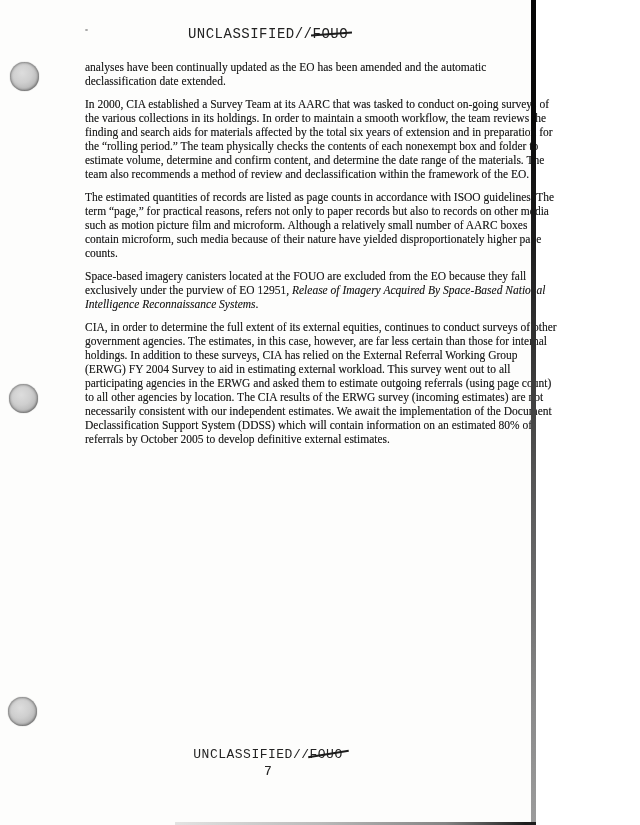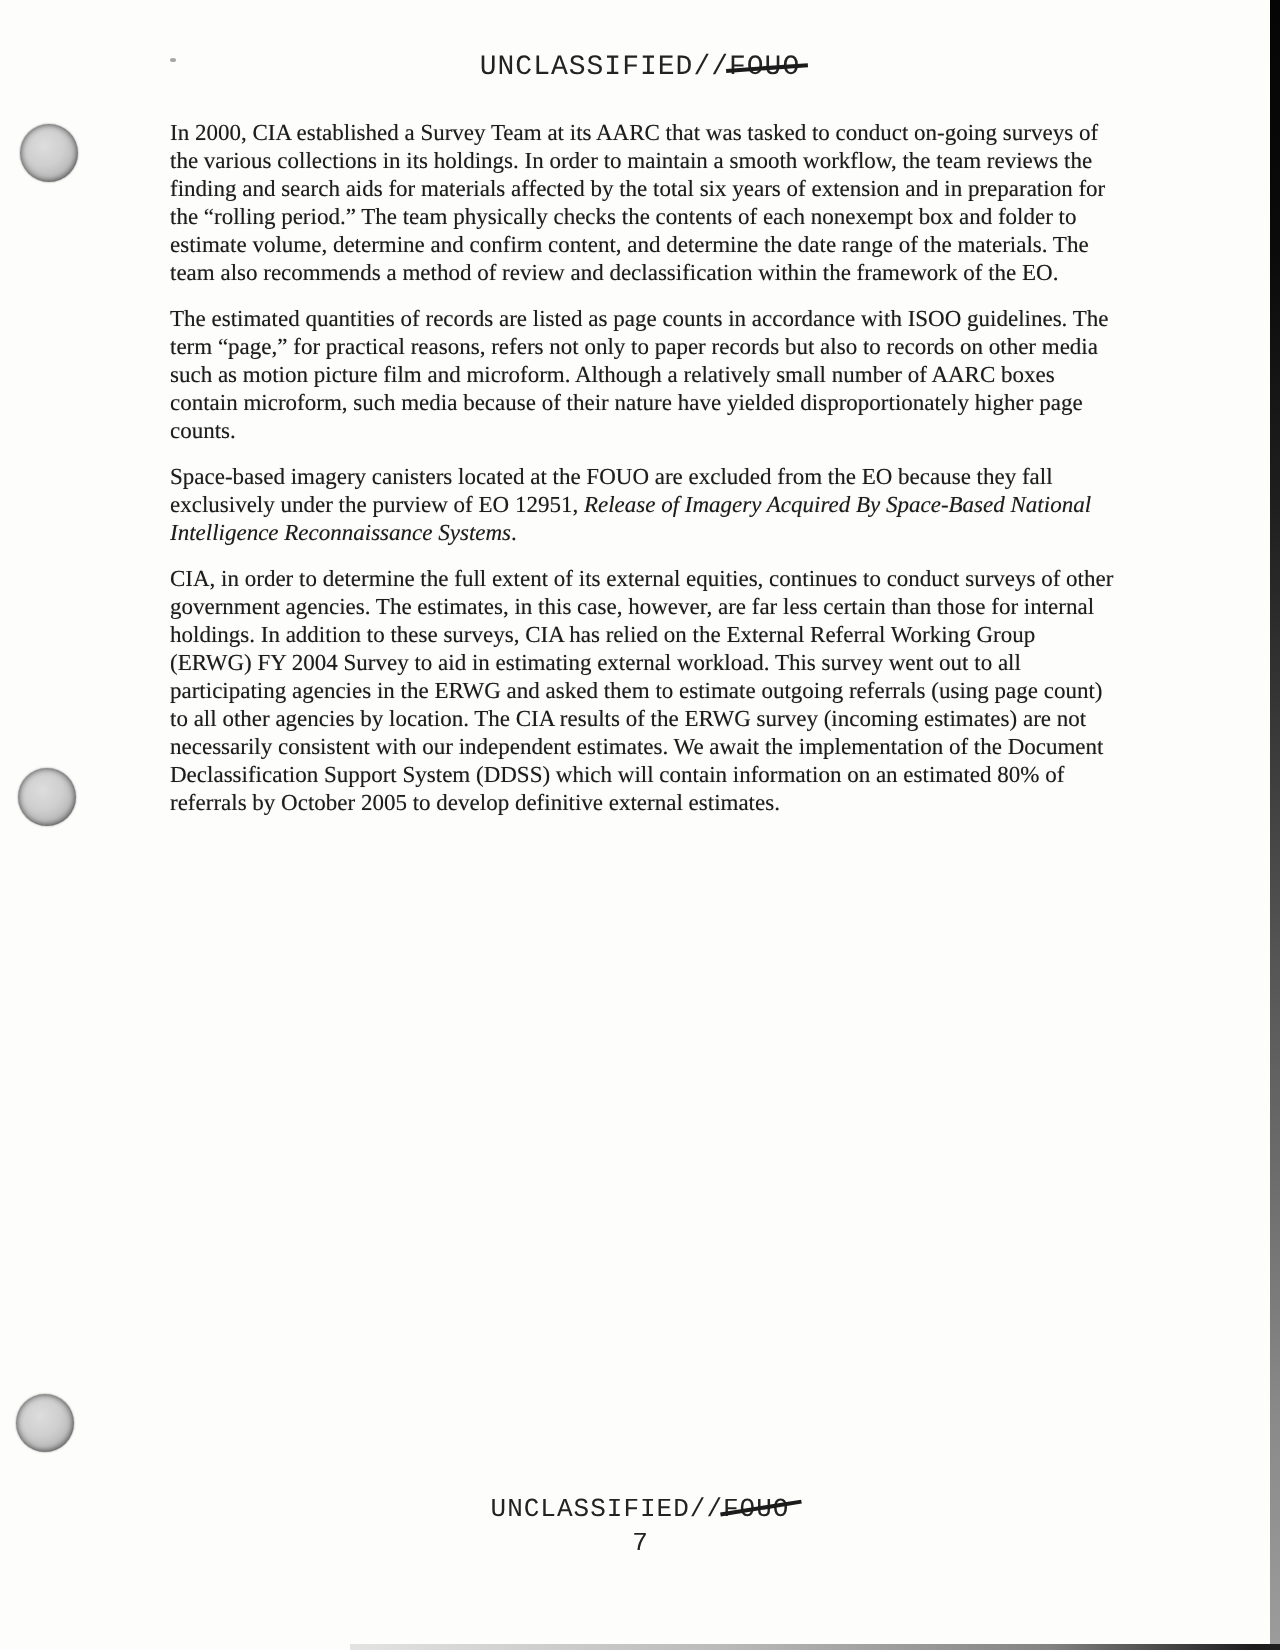--- a/index.html
+++ b/index.html
@@ -4,21 +4,21 @@
 <style>
   html, body { margin: 0; padding: 0; }
   body {
     width: 640px; height: 825px;
     background: #ffffff;
     font-family: "Liberation Serif", serif;
     overflow: hidden;
   }
   .page {
     position: relative;
-    width: 640px; height: 825px;
+    width: 536px; height: 825px;
     background: #fdfdfc;
   }
 
   
   .hole {
     position: absolute;
     width: 29px; height: 29px;
     border-radius: 50%;
     background: radial-gradient(circle at 42% 38%, #dddddd 0%, #cfcfcf 40%, #bdbdbd 62%, #8f8f8f 84%, #4e4e4e 100%);
     box-shadow: inset 0 0 3px rgba(40,40,40,0.85), 0 0 1px rgba(60,60,60,0.6);
@@ -104,20 +104,21 @@
 
 <div class="page">
 
   <div class="hole hole-1"></div>
   <div class="hole hole-2"></div>
   <div class="hole hole-3"></div>
 
   <div class="classification header"><span>UNCLASSIFIED//</span><span class="struck">FOUO</span></div>
 
   <div class="doc-body">
+    <p>analyses have been continually updated as the EO has been amended and the automatic declassification date extended.</p>
     <p>In 2000, CIA established a Survey Team at its AARC that was tasked to conduct on-going surveys of the various collections in its holdings. In order to maintain a smooth workflow, the team reviews the finding and search aids for materials affected by the total six years of extension and in preparation for the “rolling period.”  The team physically checks the contents of each nonexempt box and folder to estimate volume, determine and confirm content, and determine the date range of the materials.  The team also recommends a method of review and declassification within the framework of the EO.</p>
     <p>The estimated quantities of records are listed as page counts in accordance with ISOO guidelines.  The term “page,” for practical reasons, refers not only to paper records but also to records on other media such as motion picture film and microform.  Although a relatively small number of AARC boxes contain microform, such media because of their nature have yielded disproportionately higher page counts.</p>
     <p><span>Space-based imagery canisters located at the FOUO are excluded from the EO because they fall exclusively under the purview of EO 12951, </span><span class="italic">Release of Imagery Acquired By Space-Based National Intelligence Reconnaissance Systems</span><span>.</span></p>
     <p>CIA, in order to determine the full extent of its external equities, continues to conduct surveys of other government agencies.  The estimates, in this case, however, are far less certain than those for internal holdings. In addition to these surveys, CIA has relied on the External Referral Working Group (ERWG) FY 2004 Survey to aid in estimating external workload.  This survey went out to all participating agencies in the ERWG and asked them to estimate outgoing referrals (using page count) to all other agencies by location. The CIA results of the ERWG survey (incoming estimates) are not necessarily consistent with our independent estimates.  We await the implementation of the Document Declassification Support System (DDSS) which will contain information on an estimated 80% of referrals by October 2005 to develop definitive external estimates.</p>
   </div>
 
   <div class="classification footer"><span>UNCLASSIFIED//</span><span class="struck">FOUO</span></div>
 
   <div class="page-number">7</div>
 

